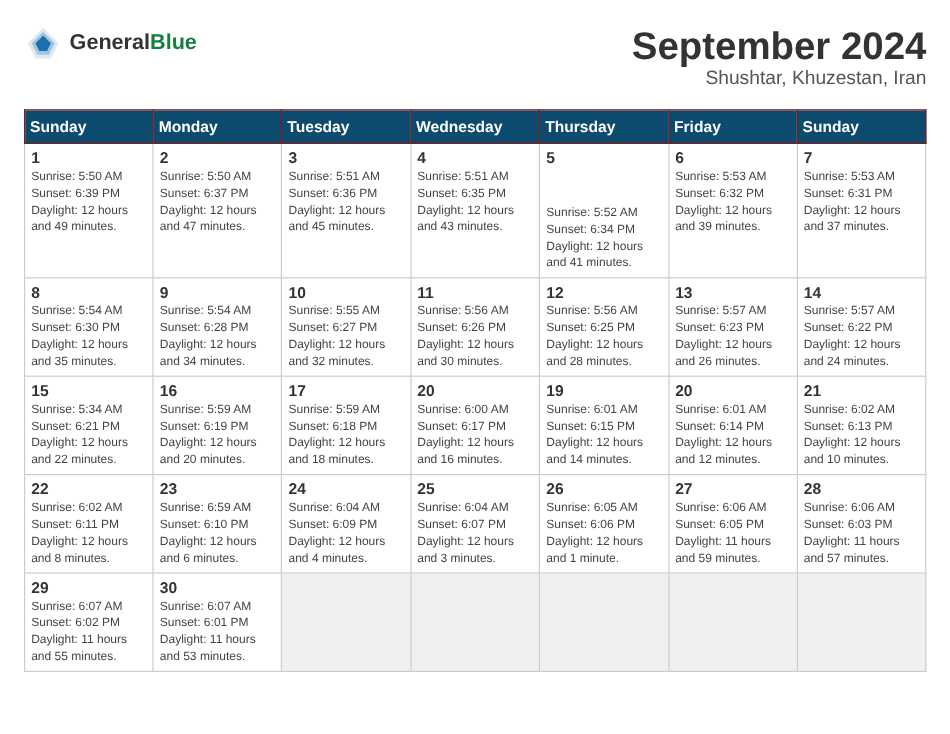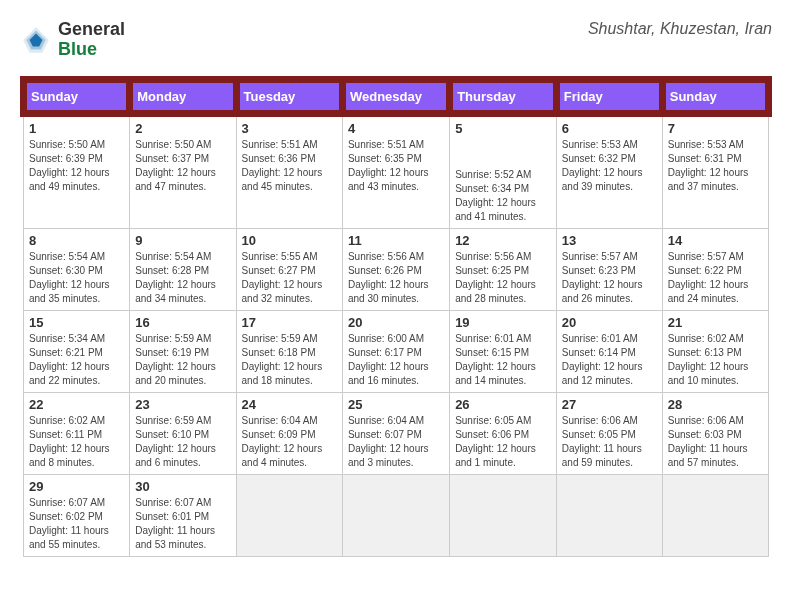--- a/index.html
+++ b/index.html
@@ -16,21 +16,20 @@
       align-items: flex-start;
       margin-bottom: 16px;
     }
     .logo {
       display: flex;
       align-items: center;
       gap: 6px;
     }
     .logo-text {
       display: flex;
-      flex-direction: column;
       line-height: 1.1;
     }
     .logo-general {
       font-size: 18px;
       font-weight: bold;
       color: #333;
     }
     .logo-blue {
       font-size: 18px;
       font-weight: bold;
@@ -44,35 +43,34 @@
       text-align: right;
     }
     .month-title {
       font-size: 32px;
       font-weight: bold;
       color: #333;
     }
     .location {
       font-size: 16px;
       color: #555;
-      font-style: italic;
     }
     .calendar {
       width: 100%;
       border-collapse: collapse;
       font-size: 11px;
     }
     .calendar thead tr th {
-      background: #8b5cf6;
+      background: #0c4a6e;
       color: #fff;
       padding: 6px 4px;
       text-align: left;
       font-size: 13px;
       font-weight: bold;
-      border: 7px solid #7f1d1d;
+      border: 1px solid #7f1d1d;
     }
     .calendar tbody tr td {
       border: 1px solid #ccc;
       vertical-align: top;
       padding: 4px 5px;
       width: 108px;
       height: 80px;
       background: #fff;
     }
     .calendar tbody tr td.empty {
@@ -100,20 +98,21 @@
       <polygon points="20,4 36,20 28,36 12,36 4,20" fill="#1a6faf" opacity="0.15"></polygon>
       <polygon points="20,8 32,20 26,32 14,32 8,20" fill="#1a6faf" opacity="0.3"></polygon>
       <polygon points="20,12 28,20 24,28 16,28 12,20" fill="#1a6faf"></polygon>
     </svg>
     <div class="logo-text">
       <span class="logo-general">General</span>
       <span class="logo-blue">Blue</span>
     </div>
   </div>
   <div class="title-area">
+    <div class="month-title">September 2024</div>
     <div class="location">Shushtar, Khuzestan, Iran</div>
   </div>
 </div>
 
 <table class="calendar">
   <thead>
     <tr>
     <th>Sunday</th>
         <th>Monday</th>
         <th>Tuesday</th>

